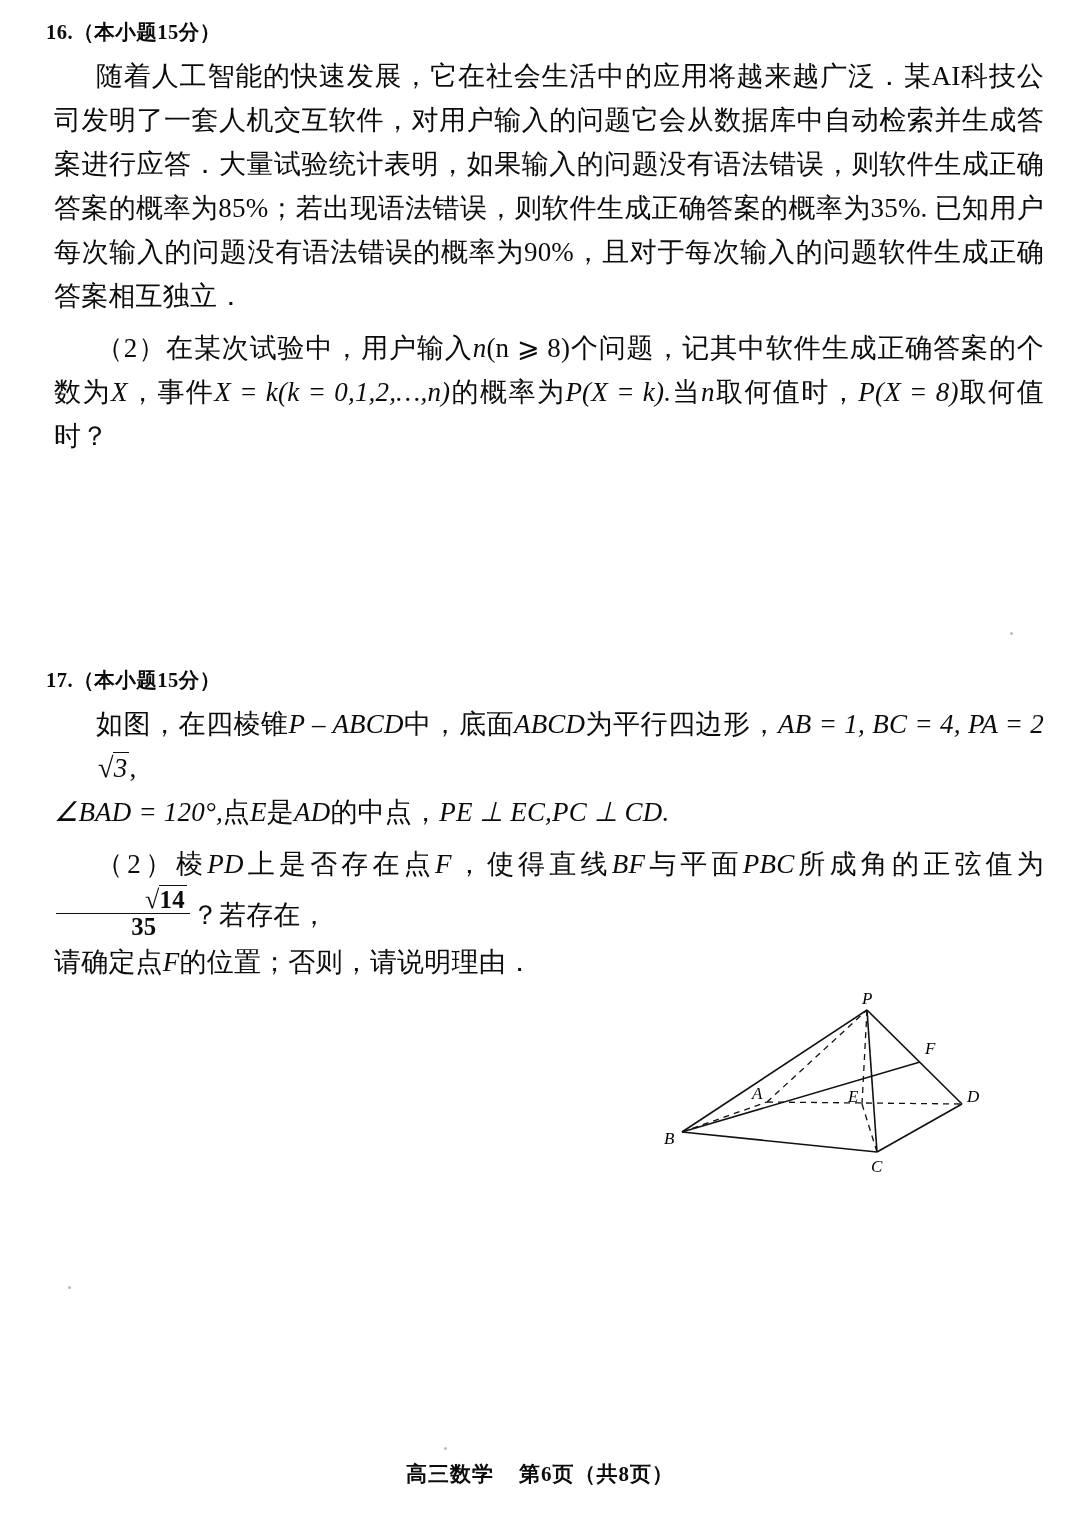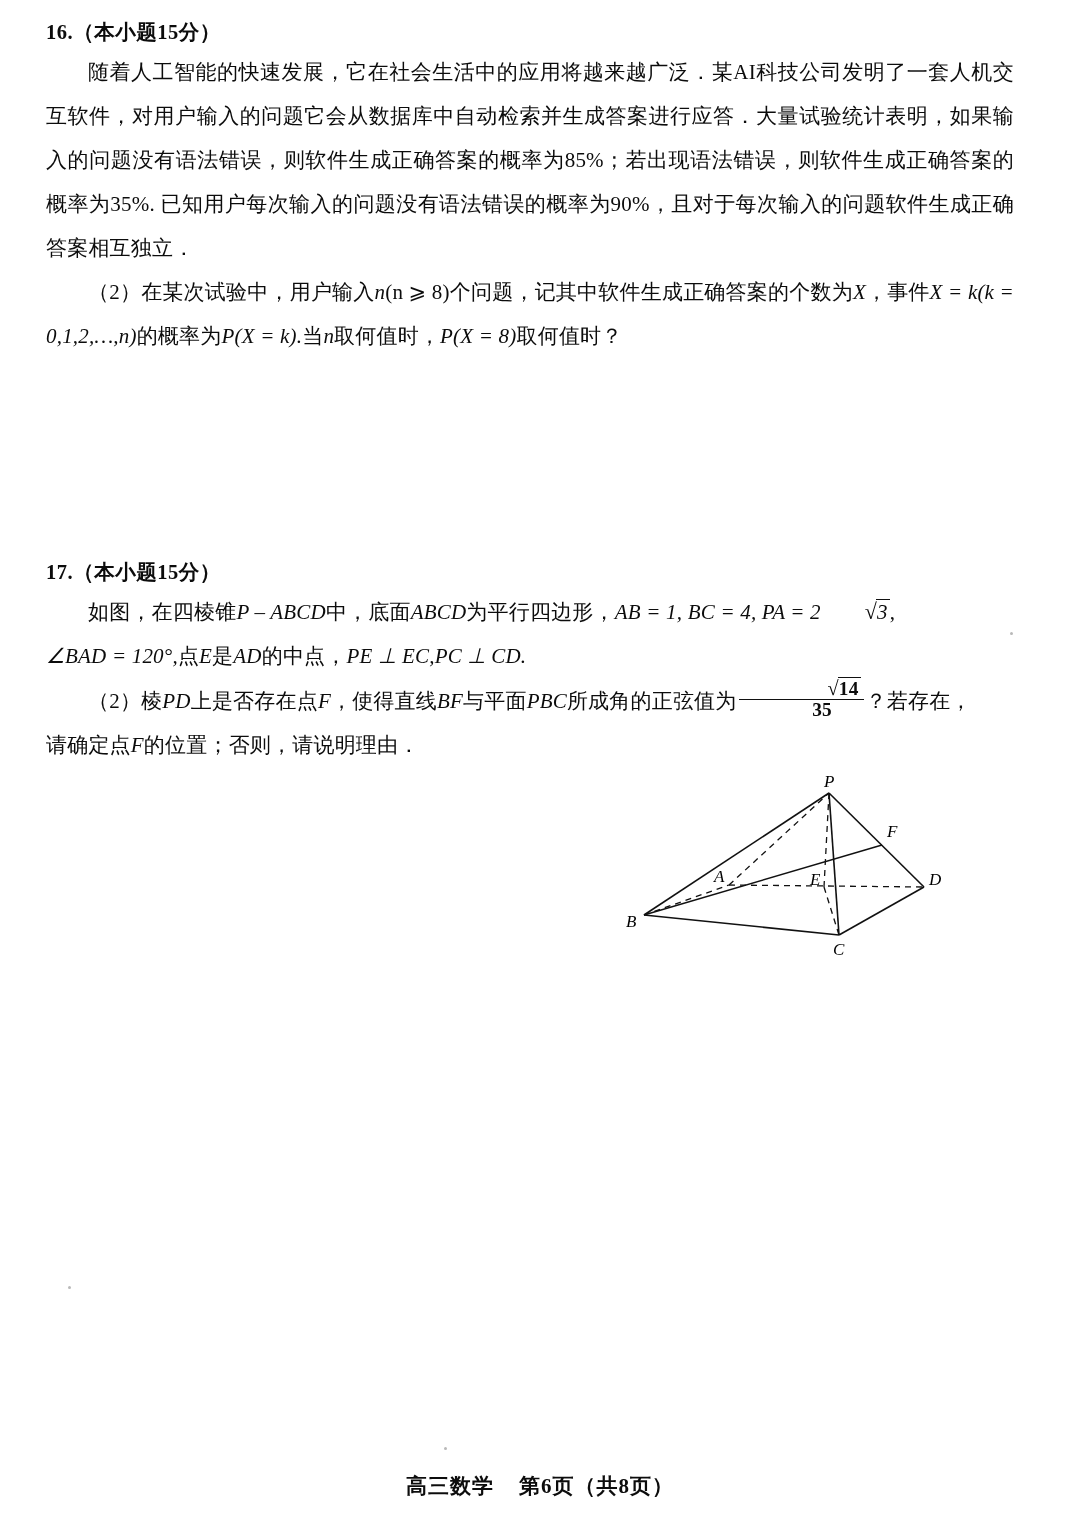--- a/index.html
+++ b/index.html
@@ -11,36 +11,36 @@
     width: 1080px;
     height: 1528px;
     position: relative;
     font-family: "Liberation Serif", "DejaVu Serif", serif;
     color: #0c0c0c;
     overflow: hidden;
   }
   .page {
     position: absolute;
     inset: 0;
-    padding: 18px 66px 0 46px;
+    padding: 18px 28px 0 46px;
     box-sizing: border-box;
   }
   .qnum {
     font-size: 20.5px;
     font-weight: 600;
     letter-spacing: 0.5px;
     margin: 0 0 4px 0;
     font-family: "Liberation Serif", serif;
   }
   .para {
-    font-size: 21px;
+    font-size: 27px;
     line-height: 44px;
     text-align: justify;
     text-justify: inter-ideograph;
-    margin: 0;
+    margin: 8px;
     letter-spacing: 0.2px;
   }
   .indent { text-indent: 42px; }
   .mi { font-style: italic; font-family: "Liberation Serif", serif; }
   .mn { font-style: normal; font-family: "Liberation Serif", serif; }
   .bold { font-weight: 400; }
   .gap-a { height: 200px; }
   .q17-title { margin-top: 0; }
   .frac {
     display: inline-block;
@@ -67,21 +67,21 @@
   .figure-wrap {
     position: relative;
     width: 100%;
     height: 230px;
     margin-top: 8px;
   }
   .figure-wrap svg { position: absolute; right: 60px; top: 0; }
   .footer {
     position: absolute;
     left: 0; right: 0;
-    bottom: 28px;
+    bottom: 40px;
     text-align: center;
     font-size: 21px;
     font-weight: 700;
     letter-spacing: 1px;
   }
   .footer .pg { font-weight: 700; }
   .speck {
     position: absolute;
     width: 3px; height: 3px;
     background: #b9b9b9;

